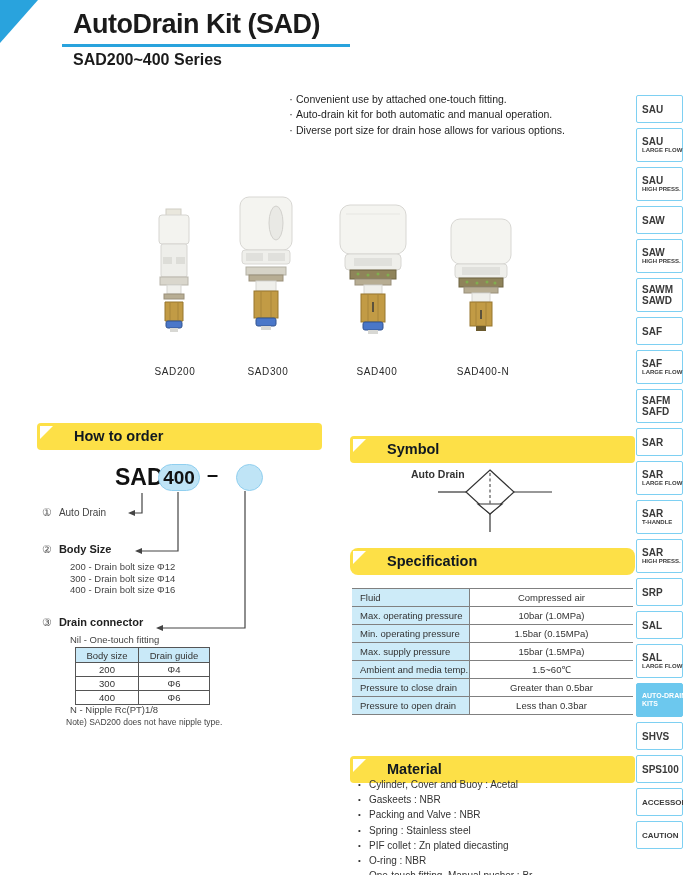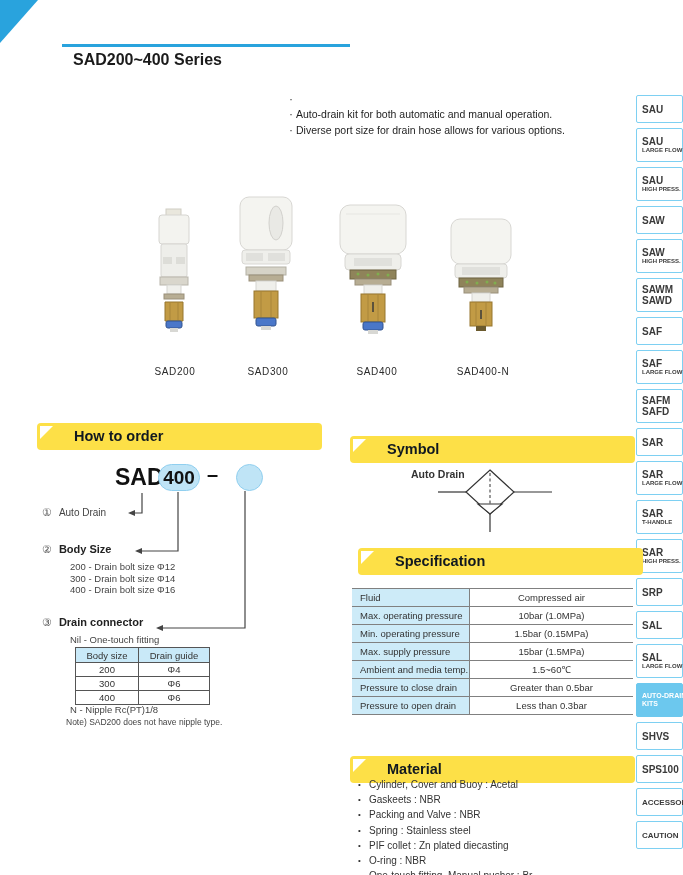--- a/index.html
+++ b/index.html
@@ -79,26 +79,28 @@
   .mat-row{display:flex;}
   .mat-bullet{width:11px;flex:0 0 11px;font-size:8px;line-height:15.2px;text-align:left;}
   svg{display:block;}
 </style>
 </head>
 <body>
 
 <div class="page">
 
   <div class="corner-tri"></div>
+  <div class="abs page-title">AutoDrain Kit (SAD)</div>
   <div class="abs title-underline"></div>
   <div class="abs page-subtitle">SAD200~400 Series</div>
 
   <div class="abs features">
     <div class="feature-row">
         <span class="feature-bullet">·</span>
+        <span>Convenient use by attached one-touch fitting.</span>
       </div>
     <div class="feature-row">
         <span class="feature-bullet">·</span>
         <span>Auto-drain kit for both automatic and manual operation.</span>
       </div>
     <div class="feature-row">
         <span class="feature-bullet">·</span>
         <span>Diverse port size for drain hose allows for various options.</span>
       </div>
   </div>
@@ -330,21 +332,21 @@
   <div class="abs symbol-label">Auto Drain</div>
   <svg class="abs" style="left:400px;top:464px;" width="180" height="72">
     <line x1="38" y1="28" x2="66" y2="28" stroke="#333" stroke-width="1.2"></line>
     <polygon points="90,6 114,28 90,50 66,28" fill="none" stroke="#333" stroke-width="1.2"></polygon>
     <line x1="90" y1="9" x2="90" y2="47" stroke="#333" stroke-width="1" stroke-dasharray="3,2.5"></line>
     <line x1="114" y1="28" x2="152" y2="28" stroke="#333" stroke-width="1.2"></line>
     <polygon points="78,40 102,40 90,50" fill="#fff" stroke="#333" stroke-width="1.2"></polygon>
     <line x1="90" y1="50" x2="90" y2="68" stroke="#333" stroke-width="1.2"></line>
   </svg>
 
-  <div class="section-bar" style="left:358px;top:548px;">
+  <div class="section-bar" style="left:350px;top:548px;border-radius:8px;">
     <span class="bar-fold"></span>
     <span class="bar-text">Specification</span>
   </div>
   <div class="abs spec-table">
     <div class="spec-row">
         <span class="spec-k">Fluid</span>
         <span class="spec-v">Compressed air</span>
       </div>
     <div class="spec-row">
         <span class="spec-k">Max. operating pressure</span>

